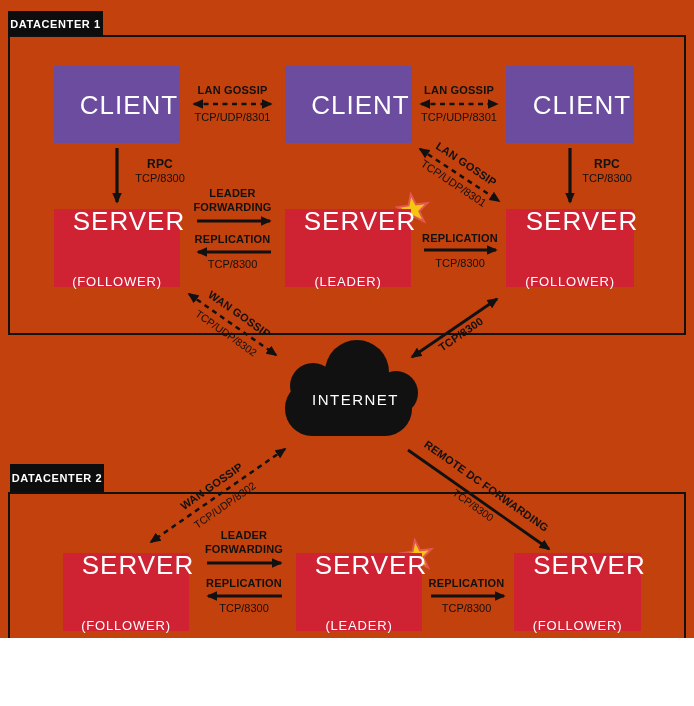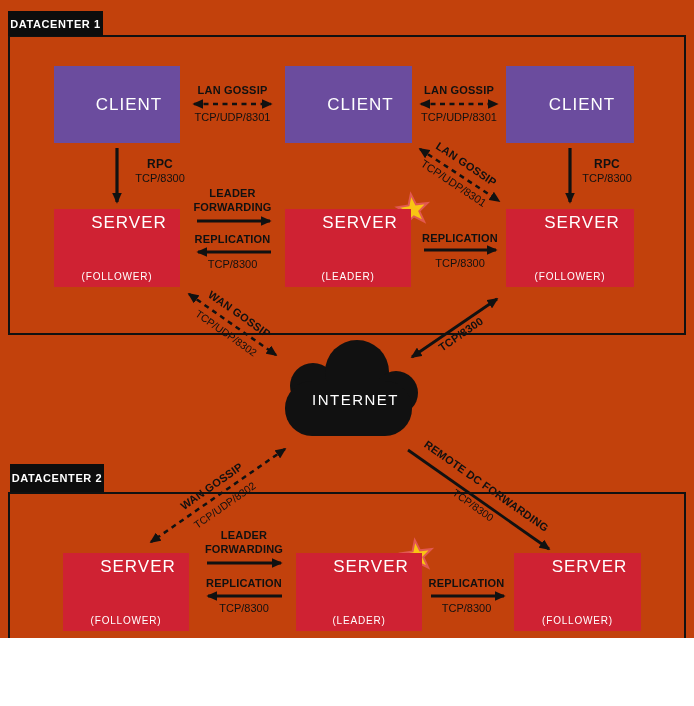--- a/index.html
+++ b/index.html
@@ -17,22 +17,22 @@
     position:absolute;background:var(--label-bg);color:#fff;
     display:flex;align-items:center;justify-content:center;
     font-size:11px;font-weight:bold;letter-spacing:.6px;
   }
   .node{
     position:absolute;display:flex;flex-direction:column;align-items:center;justify-content:center;
     color:#fff;text-align:center;
   }
   .client{background:var(--purple);}
   .server{background:var(--red);gap:36px;}
-  .node-title{font-size:17px;letter-spacing:1px;line-height:1;margin-left:24px;}
-  .node-sub{font-size:10px;letter-spacing:.8px;margin-top:5px;line-height:1;}
+  .node-title{font-size:26px;letter-spacing:1px;line-height:1;margin-left:24px;}
+  .node-sub{font-size:13px;letter-spacing:.8px;margin-top:5px;line-height:1;}
   .edge-label{position:absolute;text-align:center;line-height:1.15;}
   .el-title{font-weight:bold;font-size:11px;letter-spacing:.2px;}
   .el-title.two-line{line-height:14px;}
   .el-sub{font-size:11px;}
   .gap-block .spacer{height:14px;}
   .diag{display:flex;flex-direction:column;align-items:center;transform-origin:center;}
   .diag .el-title{margin-bottom:10px;}
   .internet-label{
     position:absolute;color:#fff;font-size:15px;letter-spacing:1.5px;text-align:right;
   }

